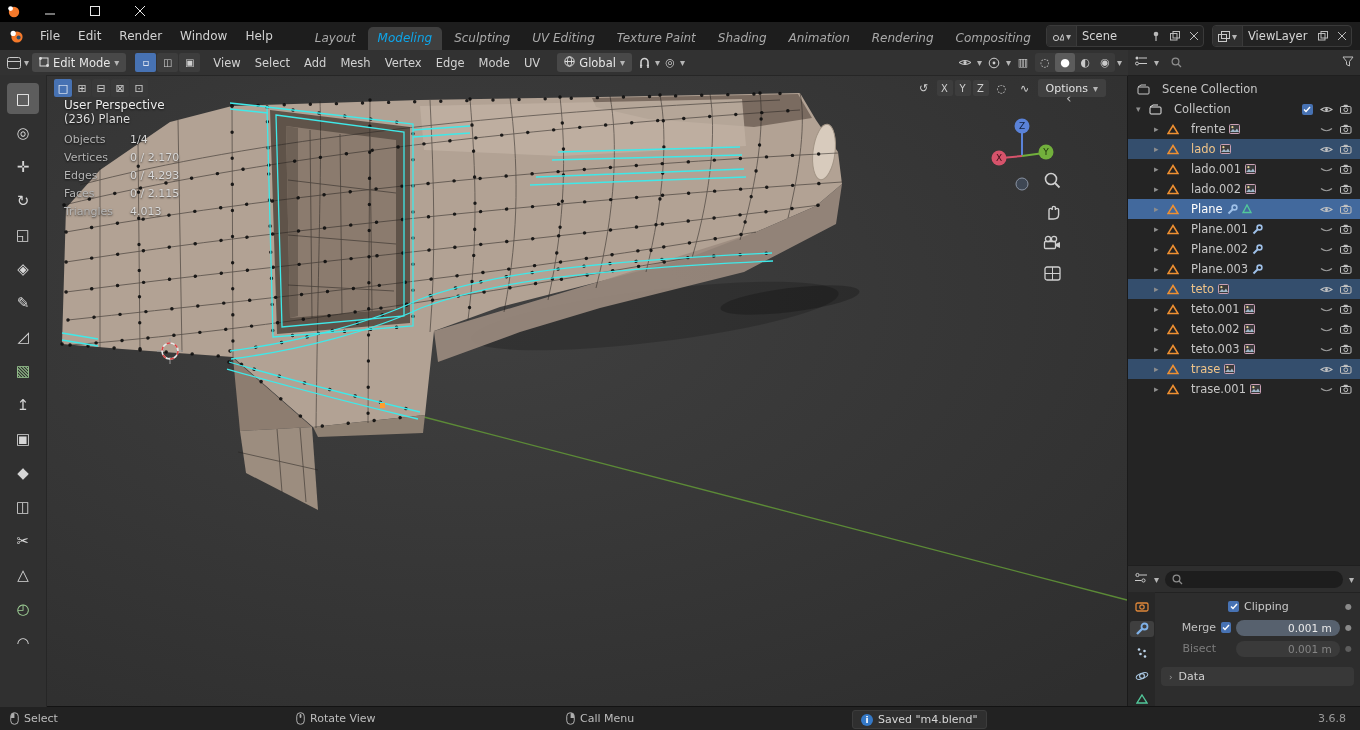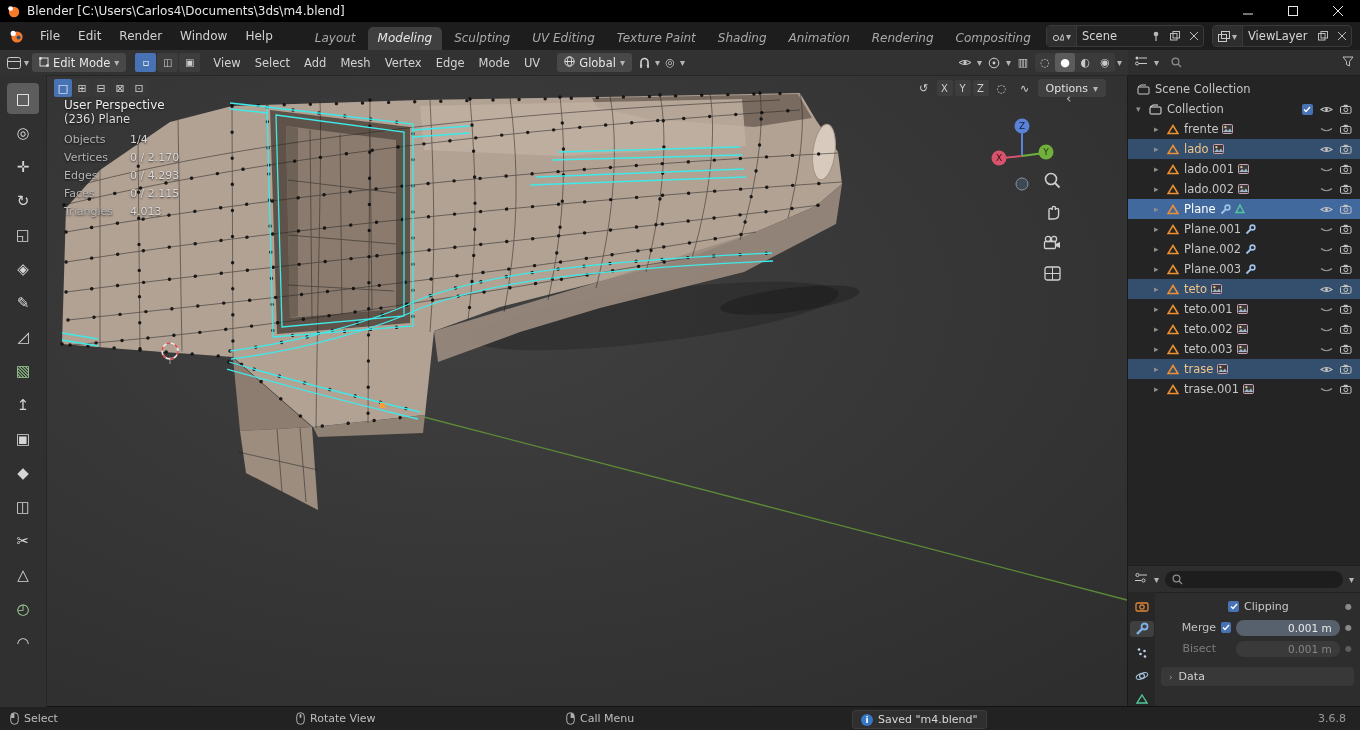--- a/index.html
+++ b/index.html
@@ -12,21 +12,21 @@
   .tb-logo{margin:0 7px 0 6px;display:flex;align-items:center;}
   .tb-title{flex:1;}
   .tb-btn{width:45px;height:22px;display:flex;align-items:center;justify-content:center;color:#ddd;}
   
   .menubar{position:absolute;top:22px;left:0;right:0;height:28px;background:#1d1d1d;
            border-bottom:1px solid #141414;display:flex;align-items:center;}
   .mb-logo{margin:0 6px 0 8px;display:flex;align-items:center;}
   .menu-item{padding:0 9px;font-size:12px;color:#d2d2d2;line-height:27px;}
   .ws-tabs{display:flex;margin-left:22px;height:28px;align-items:flex-end;}
   .ws-tab{padding:4px 10px 5px;font-size:12px;color:#a9a9a9;border-radius:5px 5px 0 0;margin:0 1px;font-style:italic;}
-  .ws-tab.active{background:#3f3f3f;color:#e5e5e5;}
+  .ws-tab.active{background:#3f3f3f;color:#0ea5e9;}
   .mb-right{margin-left:auto;display:flex;align-items:center;gap:8px;margin-right:8px;}
   .id-pill{display:flex;align-items:center;background:#232323;border:1px solid #3a3a3a;
            border-radius:4px;height:20px;font-size:11.5px;color:#d6d6d6;}
   .id-pill .seg{padding:0 5px;display:flex;align-items:center;gap:2px;height:100%;}
   .id-pill .seg.browse{background:#2e2e2e;border-right:1px solid #3a3a3a;border-radius:3px 0 0 3px;}
   .id-pill .name{min-width:60px;}
   .micro{color:#b5b5b5;font-size:10px;}
   
   .viewport{position:absolute;top:50px;left:0;width:1128px;bottom:23px;background:#3a3a3a;overflow:hidden;}
   .vp-header{position:absolute;top:0;left:0;right:0;height:25px;background:#323232;
@@ -85,21 +85,21 @@
   .ol-body{padding-top:3px;}
   .ol-row{display:flex;align-items:center;height:20px;padding:0 4px 0 26px;color:#c6c6c6;}
   .ol-row.top1{padding-left:8px;}
   .ol-row.top2{padding-left:8px;}
   .ol-row.sel{background:#344e6d;}
   .ol-row.active{background:#42699d;}
   .ol-row.sel .ol-name{color:#f0c489;}
   .ol-row.active .ol-name{color:#ffffff;}
   .ol-expand{width:12px;color:#8e8e8e;font-size:9px;}
   .ol-objicon{display:flex;align-items:center;margin:0 3px 0 1px;}
-  .ol-name{margin-left:2px;white-space:nowrap;}
+  .ol-name{margin-left:9px;white-space:nowrap;}
   .badge{display:flex;align-items:center;margin-left:4px;}
   .ol-eye{margin-left:auto;width:20px;display:flex;justify-content:center;}
   .ol-cam{width:20px;display:flex;justify-content:center;}
   .checkbox{width:11px;height:11px;background:#4772b3;border-radius:2px;display:flex;
             align-items:center;justify-content:center;}
   
   .props{position:absolute;right:0;width:232px;top:565px;bottom:23px;background:#2d2d2d;
          border-left:1px solid #1a1a1a;border-top:1px solid #1f1f1f;font-size:11px;}
   .pr-header{height:26px;background:#2e2e2e;border-bottom:1px solid #222;display:flex;
              align-items:center;padding:0 6px;gap:6px;}
@@ -134,21 +134,20 @@
 
 <div id="app">
 
   <div class="titlebar">
     <span class="tb-logo">
       <svg width="14" height="14">
           <circle cx="8" cy="8" r="5.2" fill="#f5792a"></circle>
           <circle cx="4.6" cy="4.6" r="2.4" fill="#fff"></circle>
         </svg>
     </span>
-    <span class="tb-title">Blender [C:\Users\Carlos4\Documents\3ds\m4.blend]</span>
     <span class="tb-btn">
         <svg width="10" height="10">
           <line x1="0" y1="8" x2="10" y2="8" stroke="#e8e8e8" stroke-width="1"></line>
         </svg>
       </span>
     <span class="tb-btn">
         <svg width="10" height="10">
           <rect x="0.5" y="0.5" width="9" height="9" fill="none" stroke="#e8e8e8" stroke-width="1"></rect>
         </svg>
       </span>

